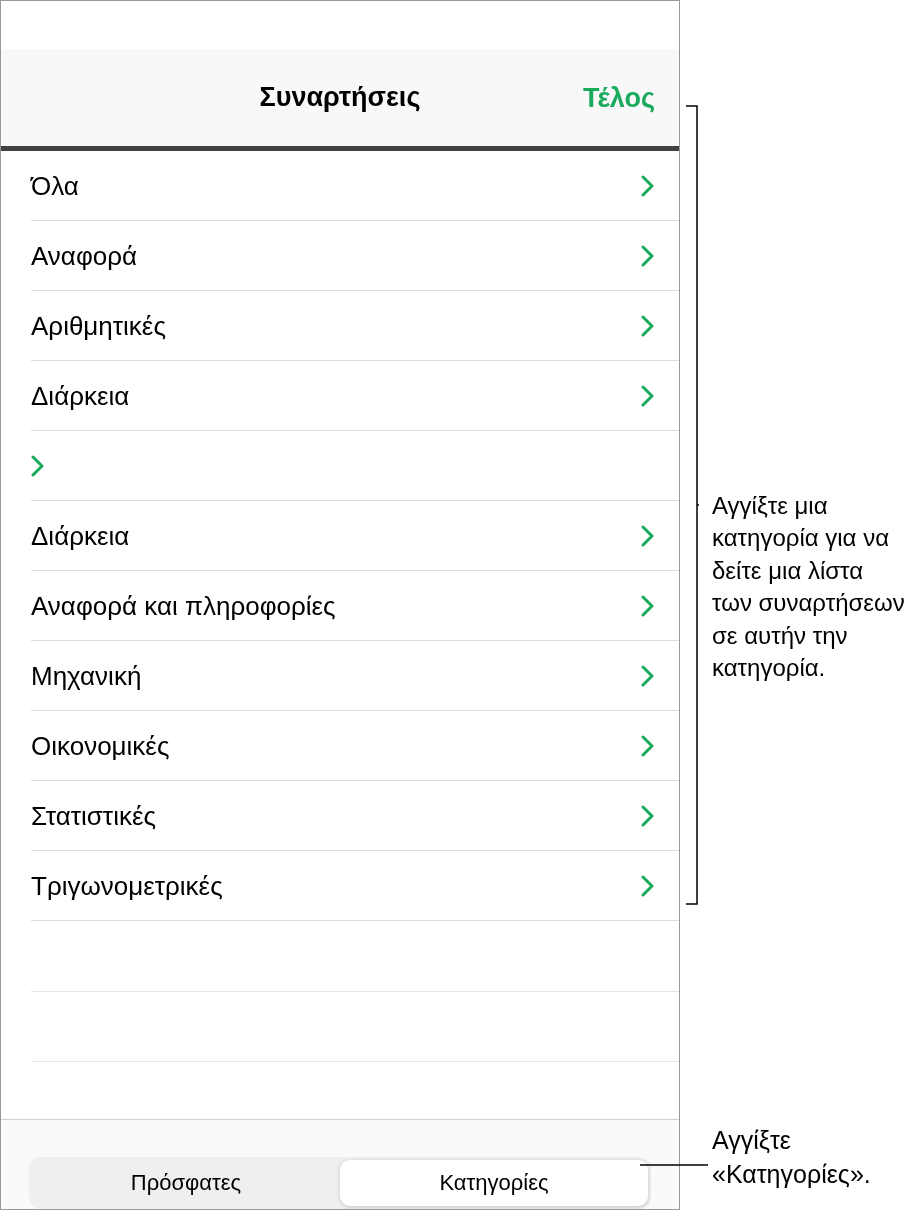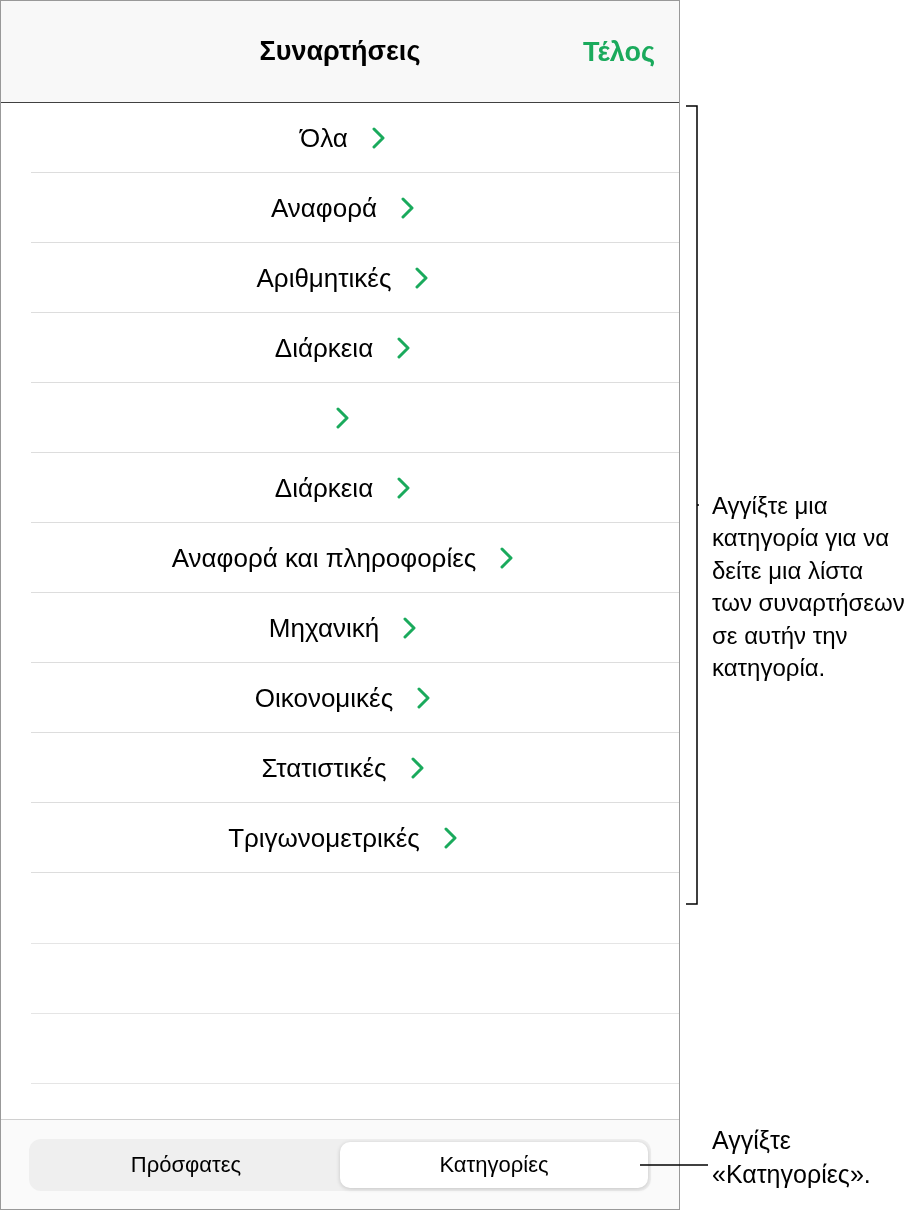--- a/index.html
+++ b/index.html
@@ -18,24 +18,25 @@
       height: 1210px;
       border: 1px solid #999;
       background: #fff;
       display: flex;
       flex-direction: column;
     }
     .header {
       position: relative;
       height: 102px;
       background: #f8f8f8;
-      border-bottom: 1px solid #404040;
+      border-bottom: 5px solid #404040;
       display: flex;
       align-items: center;
       justify-content: center;
+      margin-top: 48px;
     }
     .header-title {
       font-size: 27px;
       font-weight: 600;
       color: #000;
     }
     .done-button {
       position: absolute;
       right: 24px;
       top: 50%;
@@ -46,21 +47,21 @@
       cursor: pointer;
     }
     .list {
       flex: 1;
       overflow: hidden;
       background: #fff;
     }
     .list-row {
       display: flex;
       align-items: center;
-      justify-content: center;
+      justify-content: space-between;
       height: 70px;
       padding: 0 24px 0 30px;
       cursor: pointer;
       position: relative;
       gap: 24px;
     }
     .list-row::after {
       content: "";
       position: absolute;
       left: 30px;
@@ -88,21 +89,21 @@
       left: 30px;
       right: 0;
       height: 1px;
       background: #e5e5e5;
     }
     .footer {
       height: 90px;
       background: #fafafa;
       border-top: 1px solid #d0d0d0;
       display: flex;
-      align-items: center;
+      align-items: flex-end;
       padding: 0 28px;
     }
     .segmented {
       display: flex;
       width: 100%;
       height: 52px;
       background: #efefef;
       border-radius: 12px;
       padding: 3px;
     }

